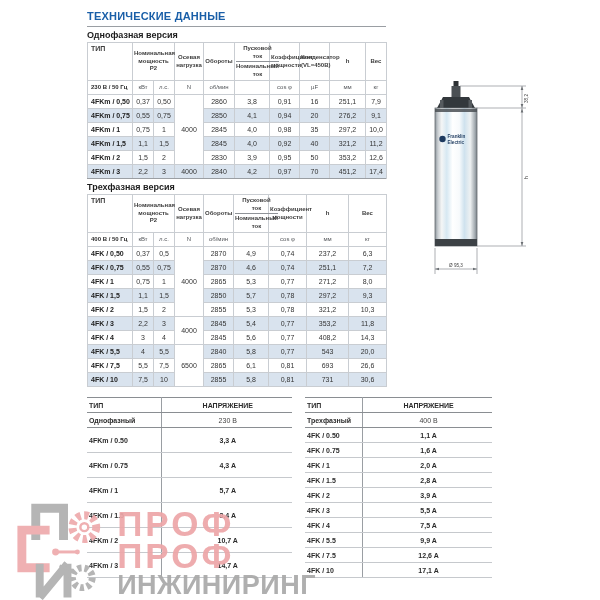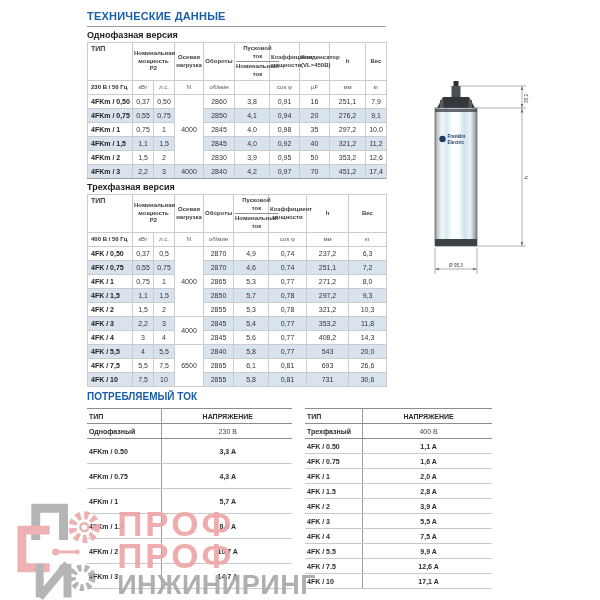--- a/index.html
+++ b/index.html
@@ -326,21 +326,20 @@
             <td>5,8</td>
             <td>0,81</td>
             <td>731</td>
             <td>30,6</td>
           </tr>
         </tbody>
     </table>
   </div>
 
   <div class="abs" id="block-cons">
-    <div class="blue-sub">ПОТРЕБЛЯЕМЫЙ ТОК</div>
     <div class="cons-tables">
       <table class="ct cons-left">
         <colgroup>
             <col style="width:74px">
             <col style="width:131px">
           </colgroup>
         <thead>
           <tr>
             <th class="colA">ТИП</th>
             <th class="colB">НАПРЯЖЕНИЕ</th>

